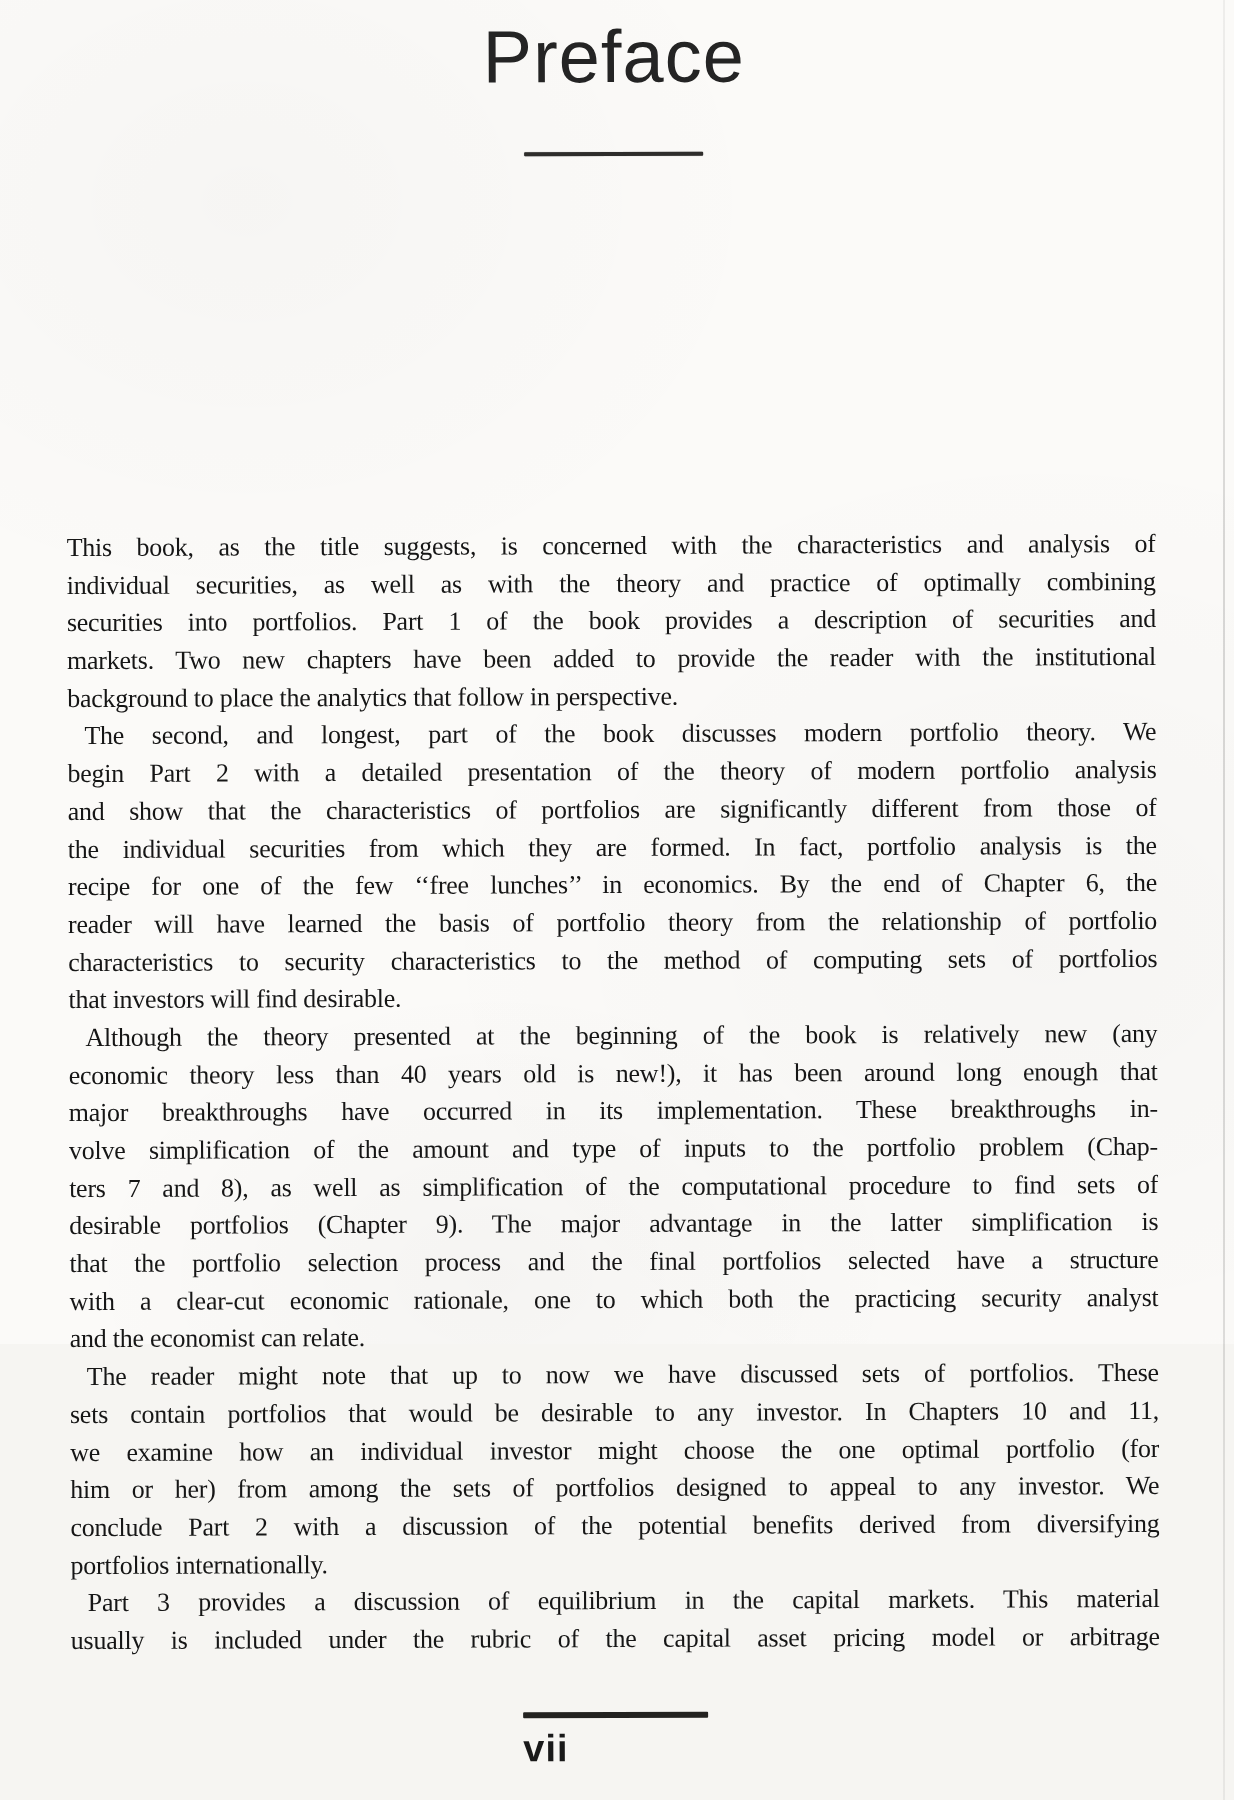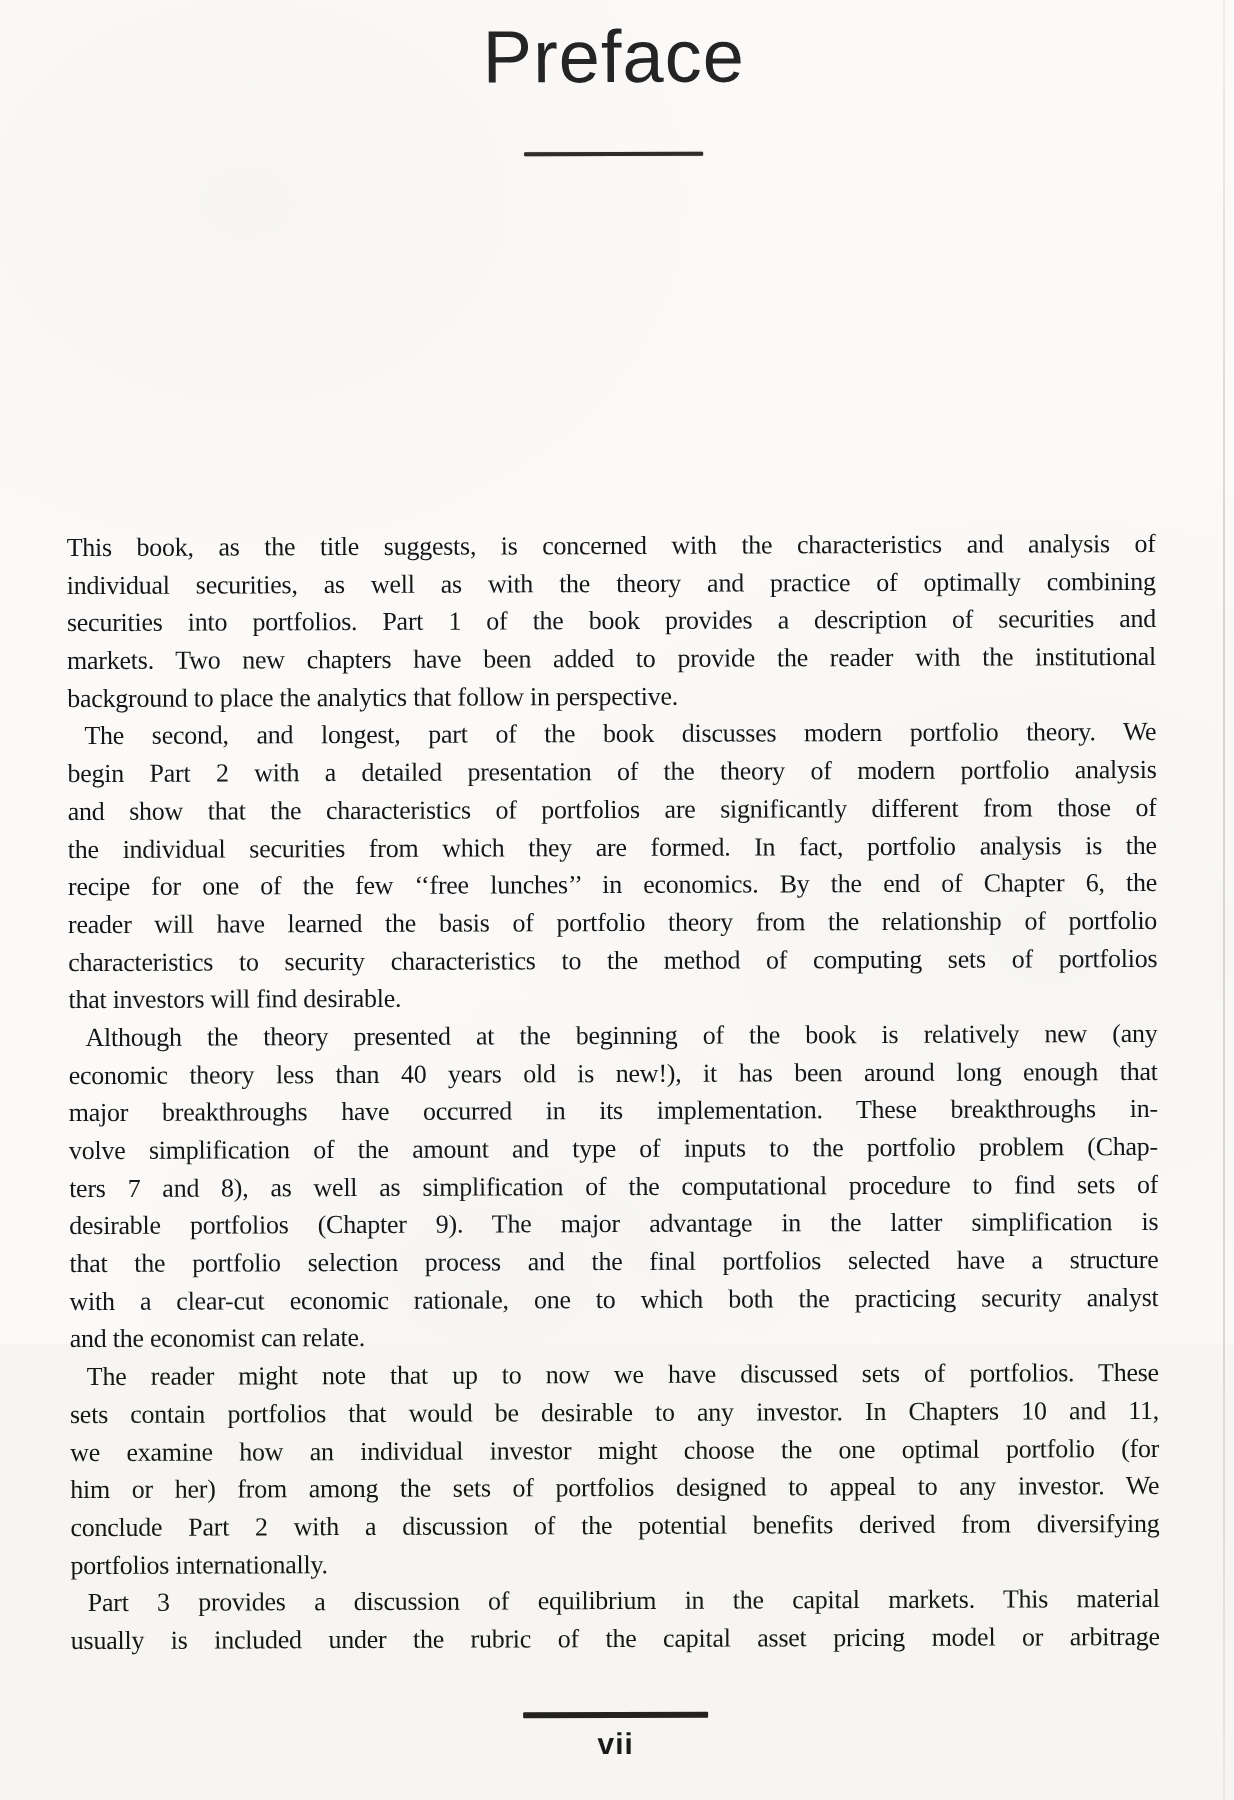--- a/index.html
+++ b/index.html
@@ -66,24 +66,23 @@
     position:absolute;
     top:1712px;left:520px;
     width:185px;height:6px;
     background:#232220;
     border-radius:1px;
   }
   .page-num{
     position:absolute;
     top:1727px;left:520px;
     width:185px;
-    text-align:center;
     font-family:"Liberation Sans", sans-serif;
     font-weight:bold;
-    font-size:30px;
+    font-size:38px;
     letter-spacing:1px;
     color:#191919;
   }
   .edge{
     position:absolute;
     top:0;left:1223px;
     width:2px;height:1800px;
     background:linear-gradient(180deg,
       rgba(0,0,0,0.05) 0%,
       rgba(0,0,0,0.14) 30%,

